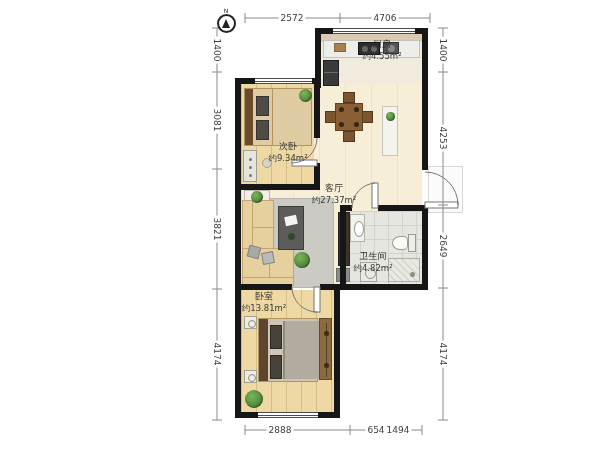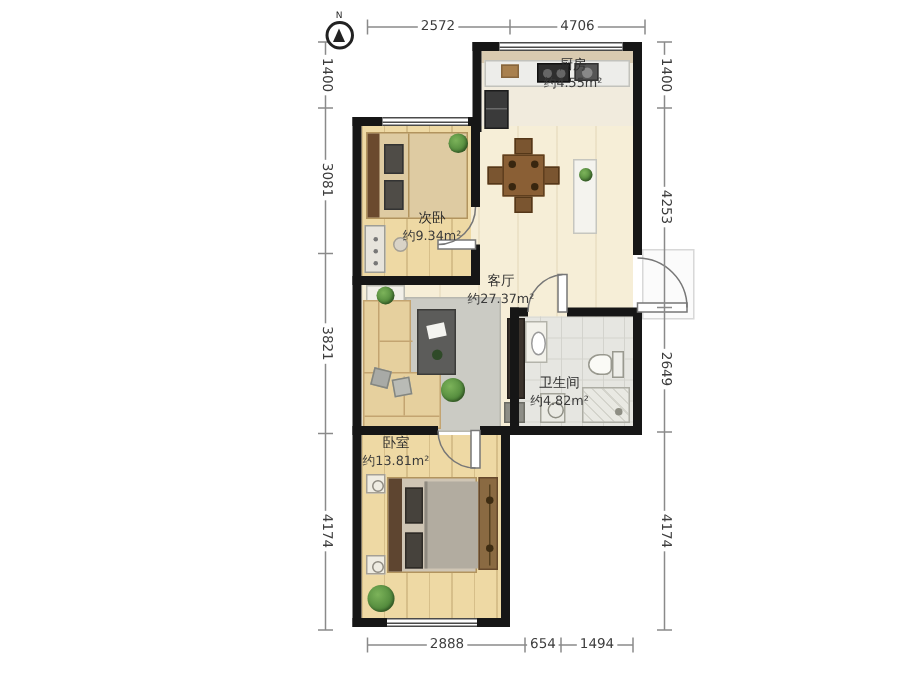--- a/index.html
+++ b/index.html
@@ -211,22 +211,22 @@
       <line x1="408" y1="28" x2="418" y2="28"></line>
       <line x1="408" y1="72" x2="418" y2="72"></line>
       <line x1="408" y1="205" x2="418" y2="205"></line>
       <line x1="408" y1="288" x2="418" y2="288"></line>
       <line x1="408" y1="420" x2="418" y2="420"></line>
     </g>
   </svg>
 
   <span class="dim" style="left:262px;top:18px;">2572</span>
   <span class="dim" style="left:355px;top:18px;">4706</span>
-  <span class="dim" style="left:268px;top:430px;">2888</span>
-  <span class="dim" style="left:332px;top:430px;">654</span>
+  <span class="dim" style="left:250px;top:430px;">2888</span>
+  <span class="dim" style="left:346px;top:430px;">654</span>
   <span class="dim" style="left:368px;top:430px;">1494</span>
   <span class="dim v" style="left:187px;top:50px;">1400</span>
   <span class="dim v" style="left:187px;top:120px;">3081</span>
   <span class="dim v" style="left:187px;top:229px;">3821</span>
   <span class="dim v" style="left:187px;top:354px;">4174</span>
   <span class="dim v" style="left:413px;top:50px;">1400</span>
   <span class="dim v" style="left:413px;top:138px;">4253</span>
   <span class="dim v" style="left:413px;top:246px;">2649</span>
   <span class="dim v" style="left:413px;top:354px;">4174</span>
 

